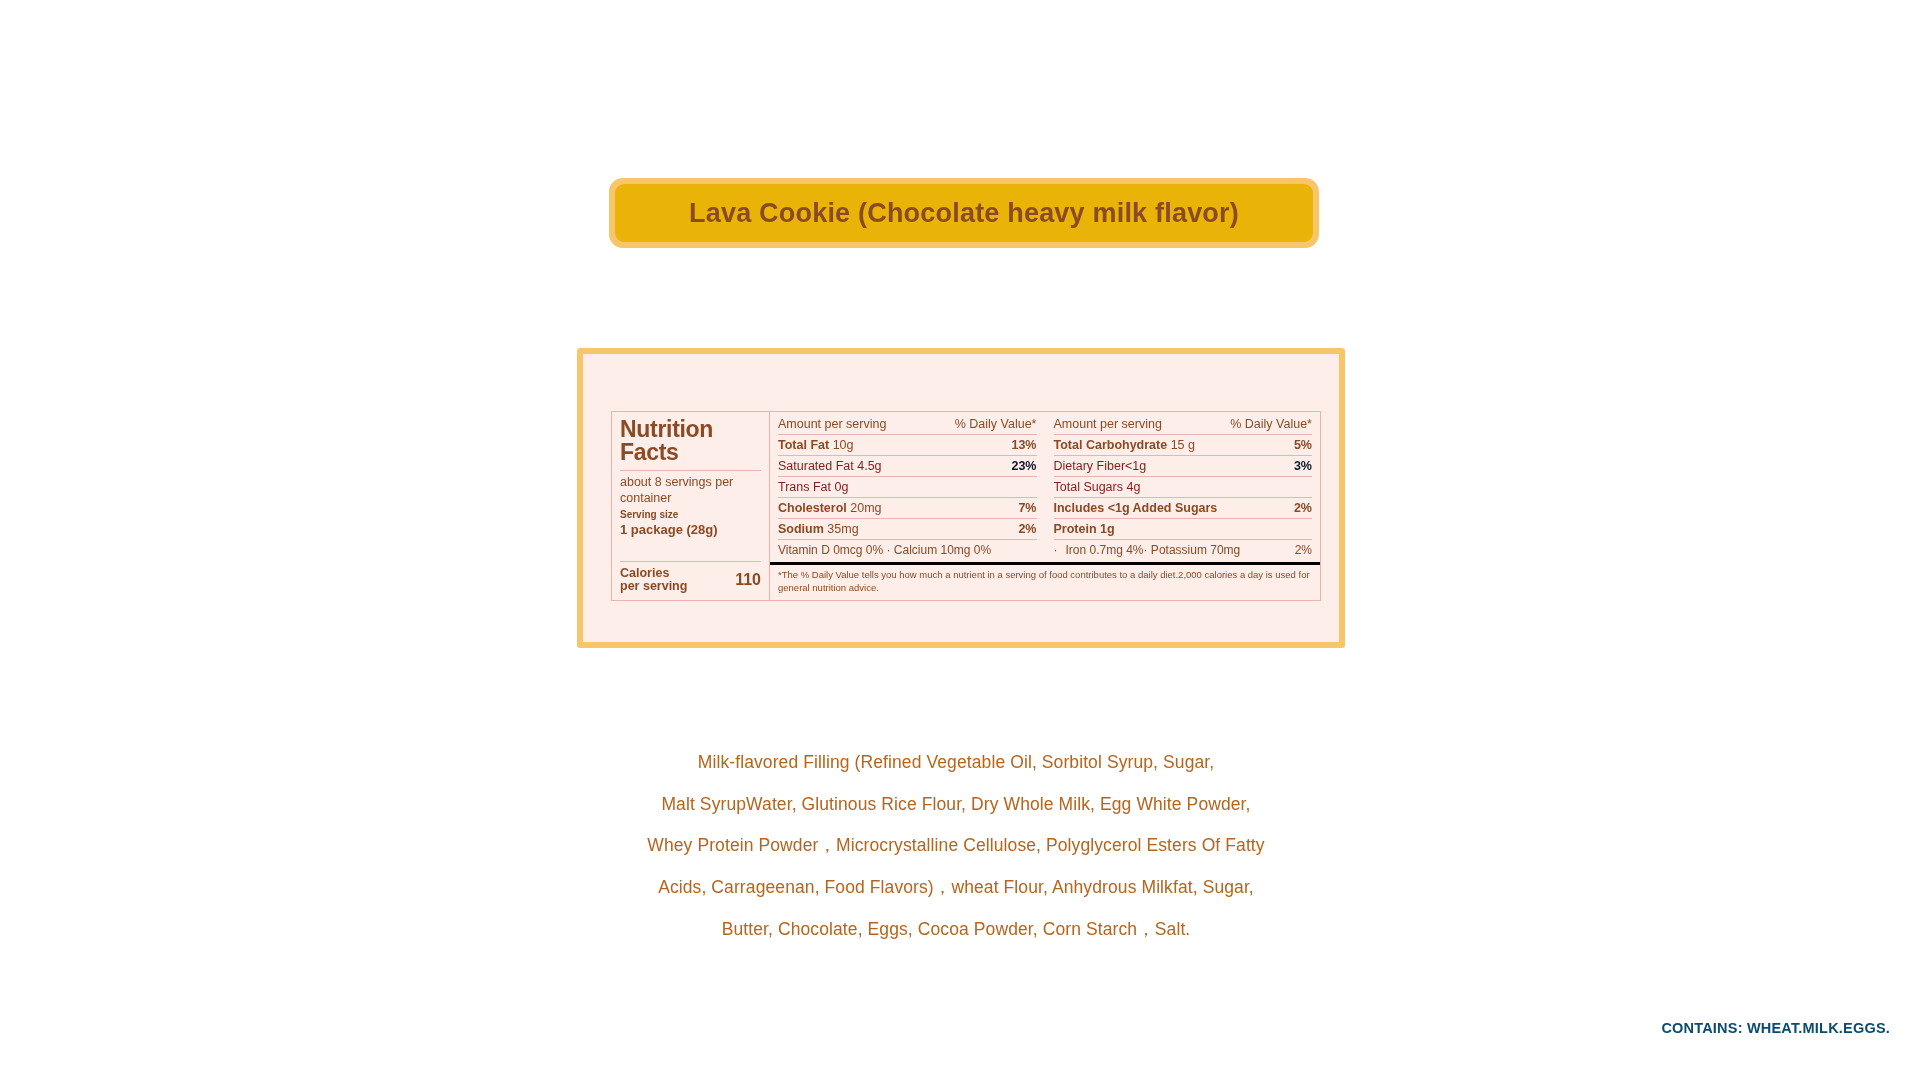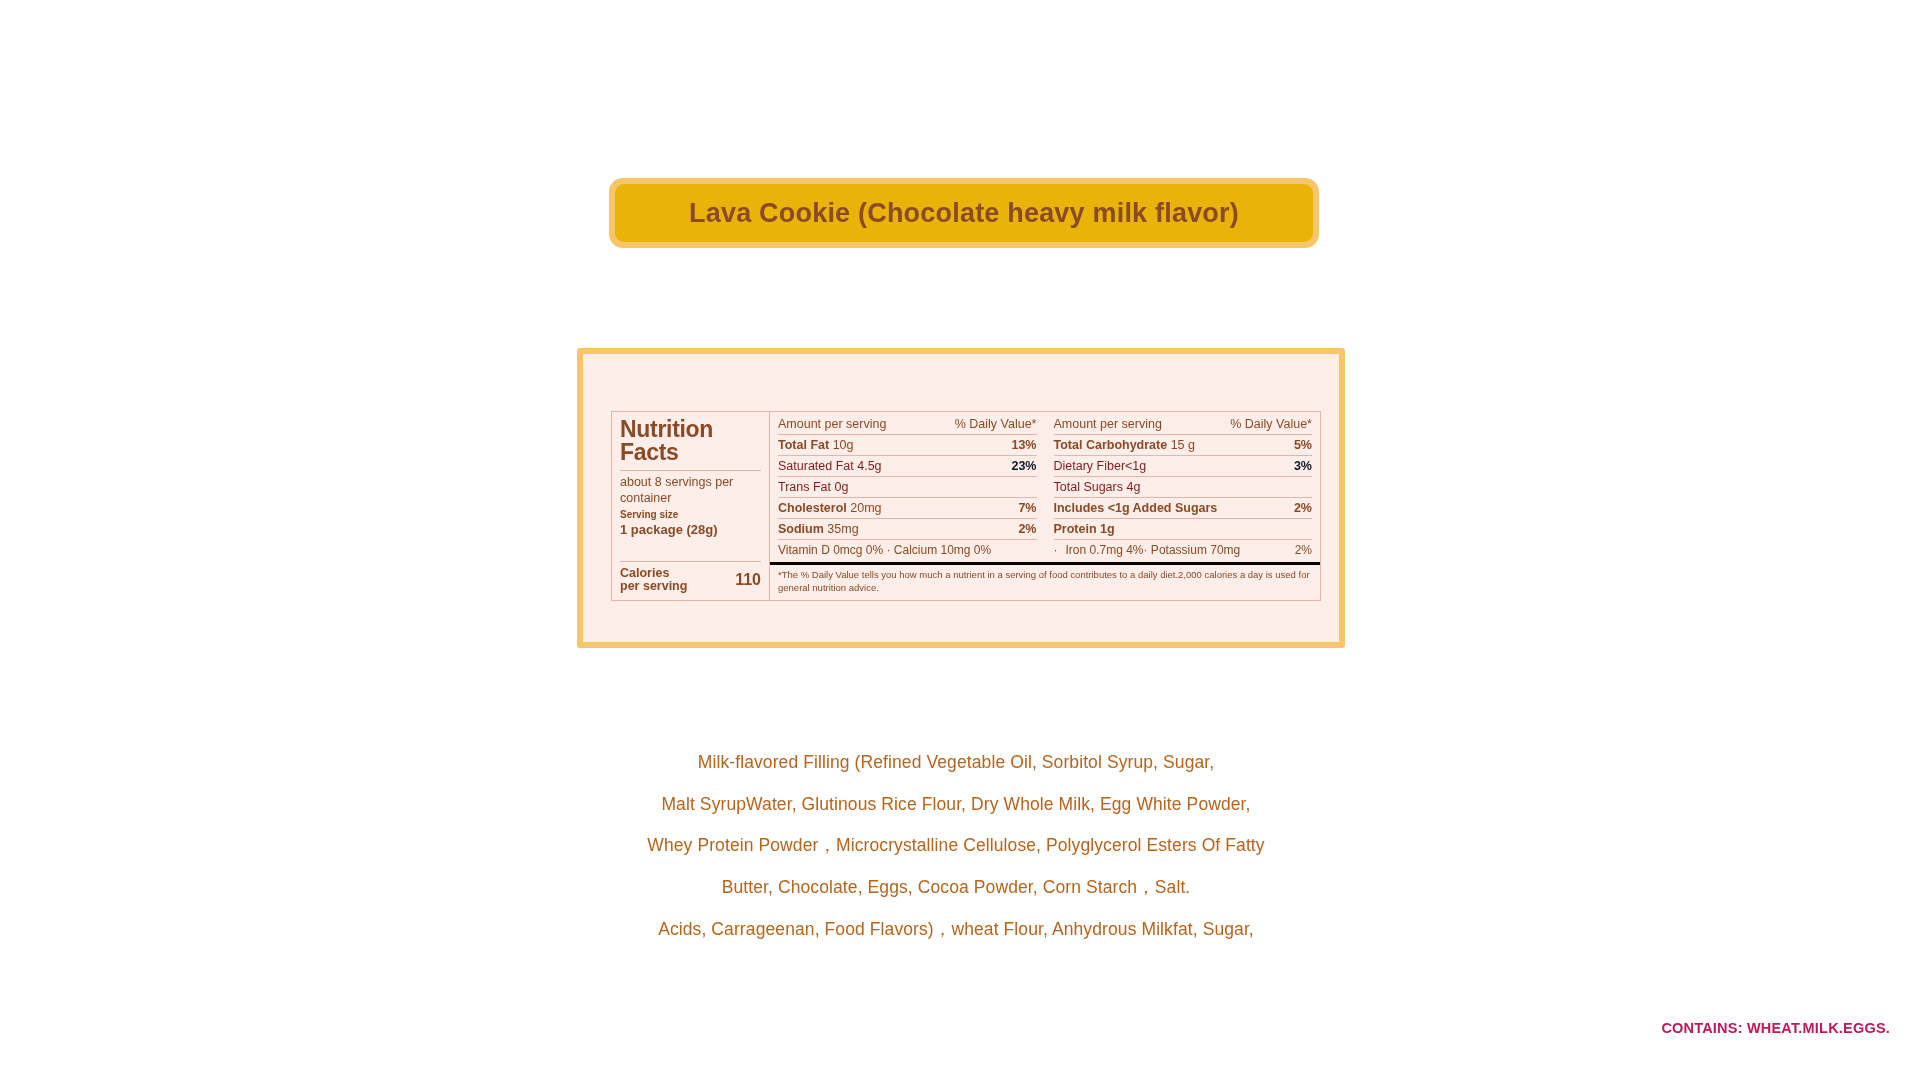--- a/index.html
+++ b/index.html
@@ -193,21 +193,21 @@
     letter-spacing: 0.1px;
   }
 
   
   .contains {
     position: absolute;
     right: 30px;
     bottom: 44px;
     font-size: 14.5px;
     font-weight: bold;
-    color: #be185d;
+    color: #0c4a6e;
     letter-spacing: 0.2px;
   }
 </style>
 </head>
 <body>
 
 <div class="title-banner">
   <div class="title-inner">
     <span class="title-text">Lava Cookie (Chocolate heavy milk flavor)</span>
   </div>
@@ -303,17 +303,17 @@
     </div>
 
     <div class="nf-bottom">*The % Daily Value tells you how much a nutrient in a serving of food contributes to a daily diet.2,000 calories a day is used for general nutrition advice.</div>
   </div>
 </div>
 
 <div class="ingredients">
   <div>Milk-flavored Filling (Refined Vegetable Oil, Sorbitol Syrup, Sugar,</div>
   <div>Malt SyrupWater, Glutinous Rice Flour, Dry Whole Milk, Egg White Powder,</div>
   <div>Whey Protein Powder，Microcrystalline Cellulose, Polyglycerol Esters Of Fatty</div>
+  <div>Acids, Carrageenan, Food Flavors)，wheat Flour, Anhydrous Milkfat, Sugar,</div>
   <div>Butter, Chocolate, Eggs, Cocoa Powder, Corn Starch，Salt.</div>
-  <div>Acids, Carrageenan, Food Flavors)，wheat Flour, Anhydrous Milkfat, Sugar,</div>
 </div>
 
 <div class="contains">CONTAINS: WHEAT.MILK.EGGS.</div>
 
 </body></html>

